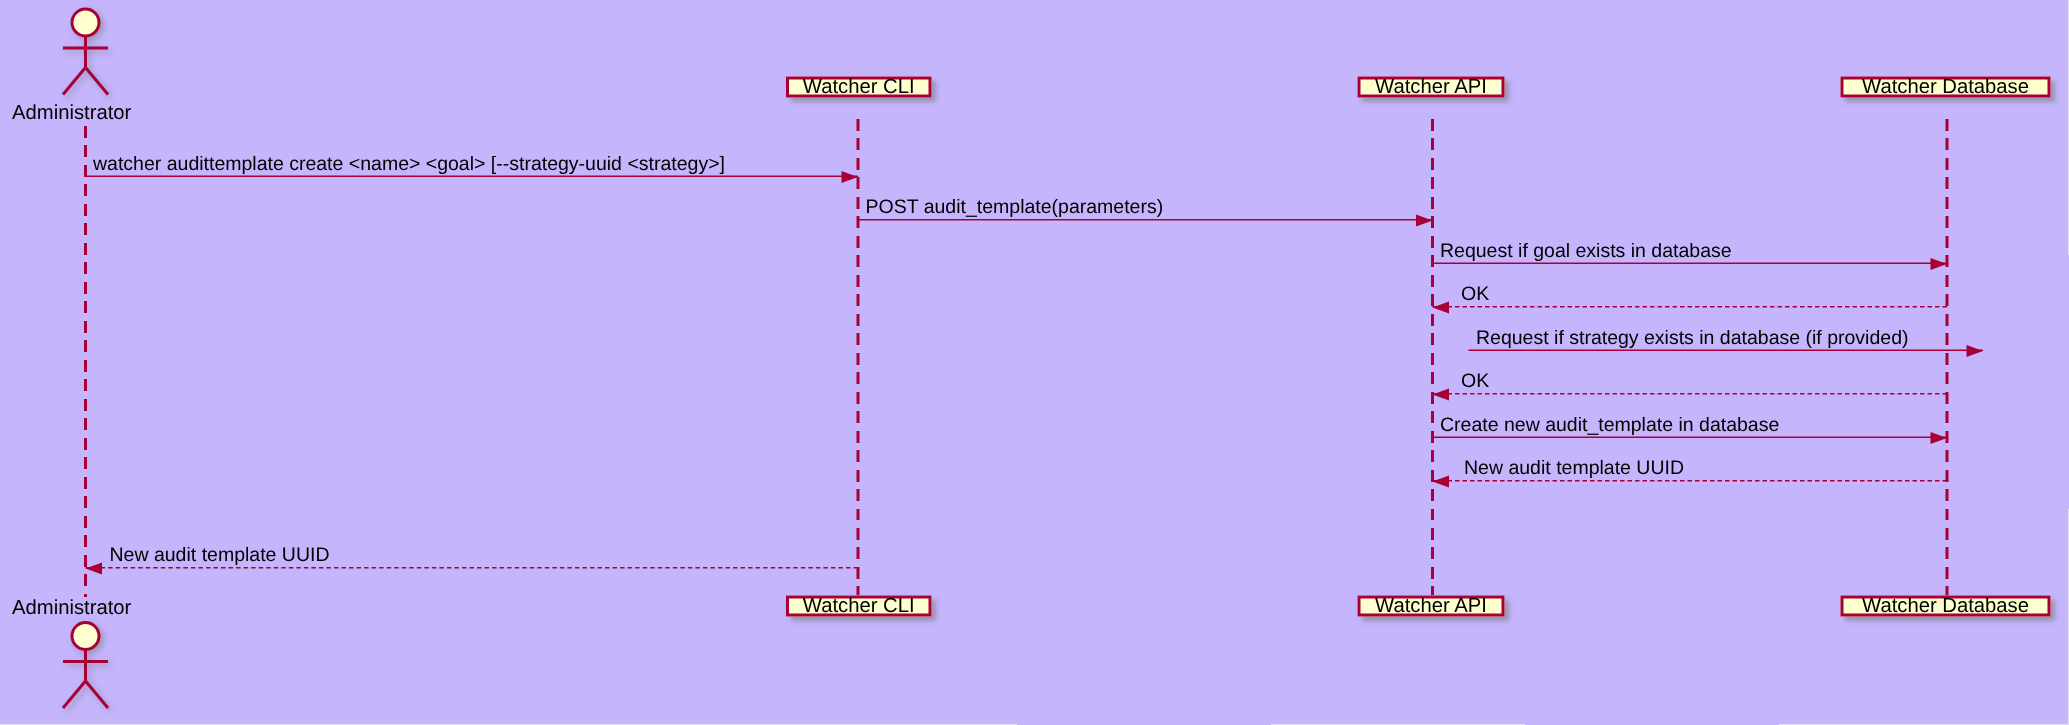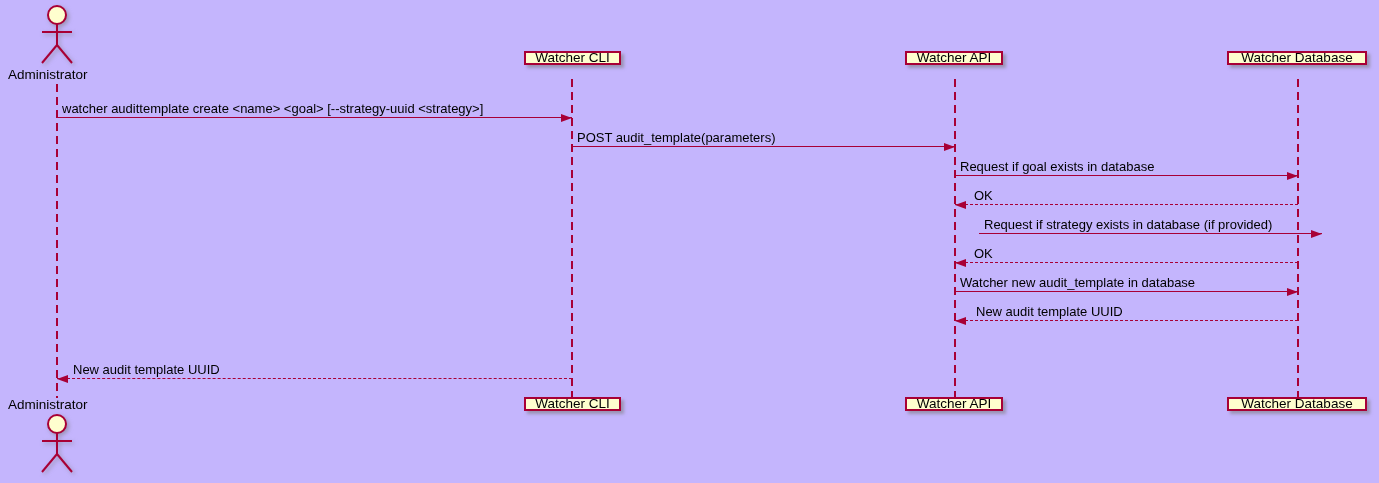--- a/index.html
+++ b/index.html
@@ -101,21 +101,21 @@
     <div class="arrowhead right"></div>
   </div>
 
   <div class="message" style="left:955px;top:246px;width:343px;">
     <div class="msg-label" style="left:19px;">OK</div>
     <div class="msg-line dashed"></div>
     <div class="arrowhead left"></div>
   </div>
 
   <div class="message" style="left:955px;top:275px;width:343px;">
-    <div class="msg-label">Watcher new audit_template in database</div>
+    <div class="msg-label">Create new audit_template in database</div>
     <div class="msg-line solid"></div>
     <div class="arrowhead right"></div>
   </div>
 
   <div class="message" style="left:955px;top:304px;width:343px;">
     <div class="msg-label" style="left:21px;">New audit template UUID</div>
     <div class="msg-line dashed"></div>
     <div class="arrowhead left"></div>
   </div>
 

